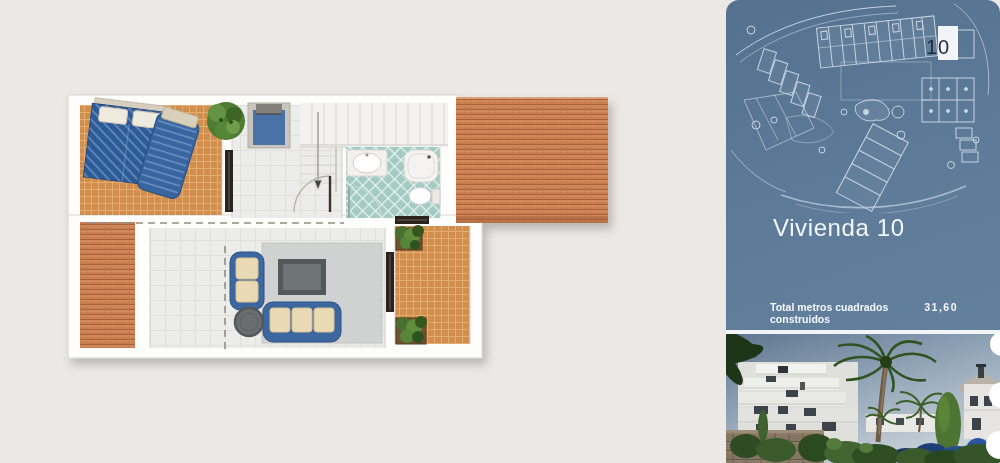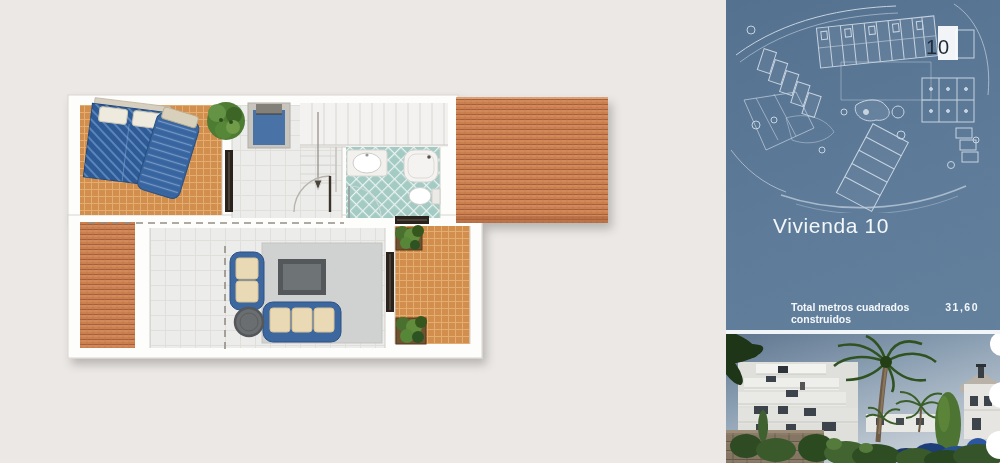--- a/index.html
+++ b/index.html
@@ -1,29 +1,29 @@
 <!DOCTYPE html>
 <html><head>
 <meta charset="utf-8">
 <style>
   html,body{margin:0;padding:0;}
   body{width:1000px;height:463px;overflow:hidden;font-family:"Liberation Sans",sans-serif;background:#ebe8e5;}
   .stage{position:relative;width:1000px;height:463px;}
   .plan-area{position:absolute;left:0;top:0;width:726px;height:463px;background:#ebe8e5;}
   .plan-area svg{display:block;}
   .panel{position:absolute;left:726px;top:0;width:274px;height:463px;
-         background:linear-gradient(160deg,#54718f 0%,#5e7b99 45%,#66839f 100%);}
+         background:linear-gradient(160deg,#54718f 0%,#5e7b99 45%,#66839f 100%);border-radius:13px;}
   .sitemap{position:absolute;top:0;left:0;width:274px;height:213px;}
   .info{position:absolute;top:213px;left:0;width:274px;height:117px;}
-  .info h1{position:absolute;left:47px;top:1px;margin:0;font-size:21px;font-weight:400;
+  .info h1{position:absolute;left:47px;top:1px;margin:0;font-size:24px;font-weight:400;
            color:#f3f7fa;letter-spacing:.6px;}
   .rows{position:absolute;left:59px;top:37px;width:188px;}
   .row{display:flex;justify-content:space-between;font-size:9.5px;line-height:11px;color:#dfe9f1;}
   .row .val{letter-spacing:1.2px;}
-  .total{position:absolute;left:65px;top:88px;width:188px;display:flex;justify-content:space-between;
+  .total{position:absolute;left:44px;top:88px;width:188px;display:flex;justify-content:space-between;
          font-weight:bold;font-size:10.5px;color:#f4f8fb;}
   .total .val{letter-spacing:1.5px;}
   .divider{position:absolute;top:330px;left:0;width:274px;height:4px;background:#f2f5f7;z-index:3;}
   .photo{position:absolute;top:334px;left:0;width:274px;height:129px;}
   text{font-family:"Liberation Sans",sans-serif;}
 </style>
 </head>
 <body>
 
 <div class="stage">

